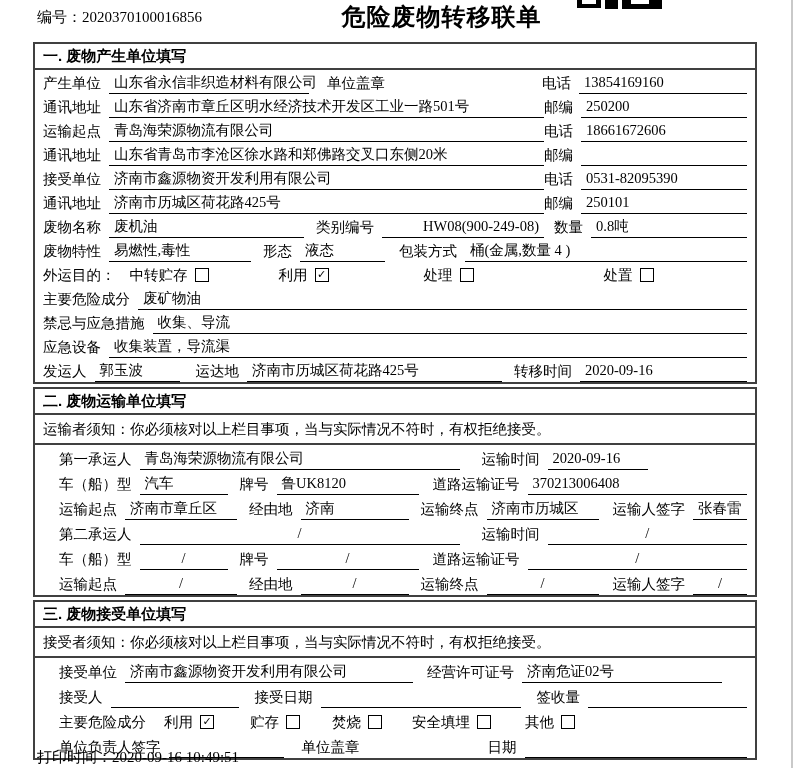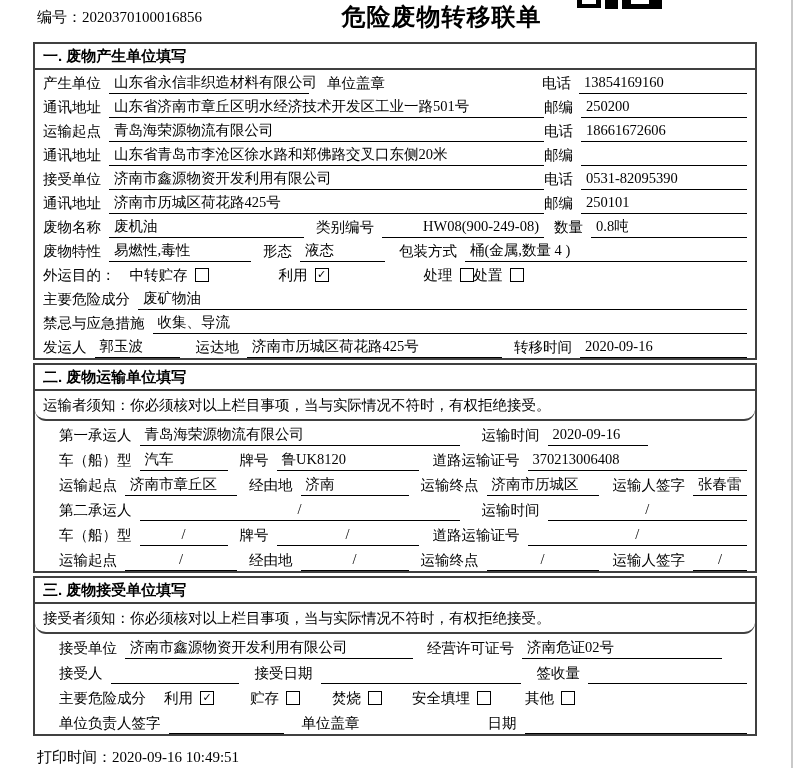--- a/index.html
+++ b/index.html
@@ -21,21 +21,21 @@
     border-left:5px solid #000;border-right:5px solid #000;border-bottom:4px solid #000;}
   .page-edge{position:absolute;left:791px;top:0;width:2px;height:768px;background:#c9c9c9;}
 
   .doc{position:absolute;left:33px;top:42px;width:724px;}
   .box{border:2px solid #404040;margin-bottom:3px;background:#fff;}
   .sec-head{
     font-family:"Liberation Sans","DejaVu Sans",sans-serif;
     font-weight:bold;font-size:15px;padding:3px 20px 4px 8px;
     border-bottom:2px solid #404040;line-height:17px;
   }
-  .notice{font-size:14.5px;padding:6px 8px 5px 8px;border-bottom:2px solid #404040;line-height:17px;border-radius:11px;}
+  .notice{font-size:14.5px;padding:6px 8px 5px 8px;border-bottom:2px solid #404040;line-height:17px;}
   .row{display:flex;align-items:flex-end;padding:0 8px;height:24px;box-sizing:border-box;}
   .s2 .row,.s3 .row{height:25px;padding-left:24px;}
   .lbl{white-space:nowrap;line-height:21px;margin-right:8px;}
   .val{
     border-bottom:1px solid #000;padding:0 5px;white-space:nowrap;
     line-height:21px;min-height:21px;box-sizing:border-box;overflow:visible;
   }
   .val.c{text-align:center;}
   .grow{flex:1 1 auto;}
   .spacer{flex:1 1 auto;}
@@ -51,21 +51,21 @@
 
   .w85{width:85px;} .w88{width:88px;} .w100{width:100px;} .w108{width:108px;}
   .w112{width:112px;} .w115{width:115px;} .w128{width:128px;}
   .w142{width:142px;} .w162{width:162px;text-align:right;} .w168{width:168px;}
   .w195{width:195px;} .w200{width:200px;} .w255{width:255px;} .w288{width:288px;}
   .w320{width:320px;} .w440{width:440px;}
   .ml6{margin-left:6px;} .ml10{margin-left:10px;} .ml12{margin-left:12px;}
   .ml14{margin-left:14px;} .ml16{margin-left:16px;} .ml18{margin-left:18px;}
   .ml22{margin-left:22px;} .ml30{margin-left:30px;} .ml32{margin-left:32px;}
   .ml34{margin-left:34px;} .ml36{margin-left:36px;} .ml70{margin-left:70px;}
-  .ml95{margin-left:95px;} .ml120{margin-left:120px;} .ml130{}
+  .ml95{margin-left:95px;} .ml120{margin-left:120px;} .ml130{margin-left:130px;}
 </style>
 </head>
 <body>
 
 <div class="serial"><span>编号：</span><span>2020370100016856</span></div>
 <div class="doc-title">危险废物转移联单</div>
 <div class="qr">
   <span class="hollow"></span>
   <span class="b" style="left:30px;top:0;width:13px;height:9px;"></span>
   <span class="b" style="left:47px;top:0;width:9px;height:4px;"></span>
@@ -169,20 +169,24 @@
     <div class="row">
       <span class="lbl">主要危险成分</span>
       <span class="val grow">废矿物油</span>
     </div>
 
     <div class="row">
       <span class="lbl">禁忌与应急措施</span>
       <span class="val grow">收集、导流</span>
     </div>
 
+    <div class="row">
+      <span class="lbl">应急设备</span>
+      <span class="val grow">收集装置，导流渠</span>
+    </div>
 
     <div class="row">
       <span class="lbl">发运人</span>
       <span class="val w85">郭玉波</span>
       <span class="lbl ml16">运达地</span>
       <span class="val w255">济南市历城区荷花路425号</span>
       <span class="lbl ml12">转移时间</span>
       <span class="val grow">2020-09-16</span>
     </div>
   </div>

